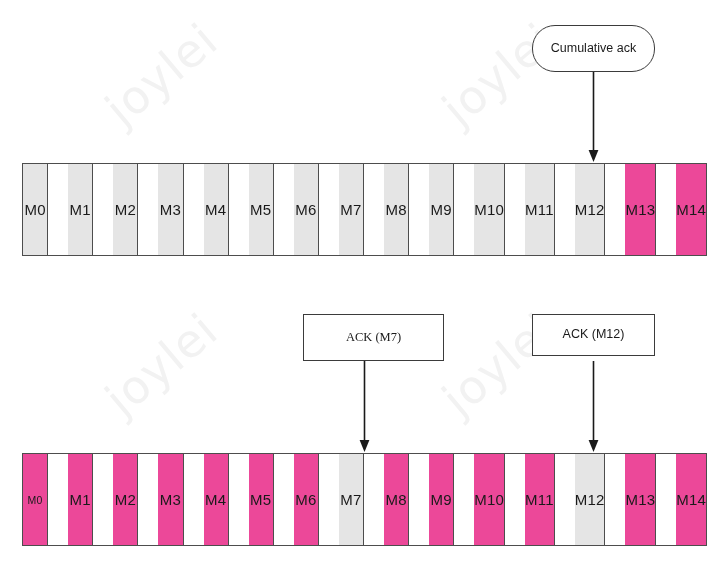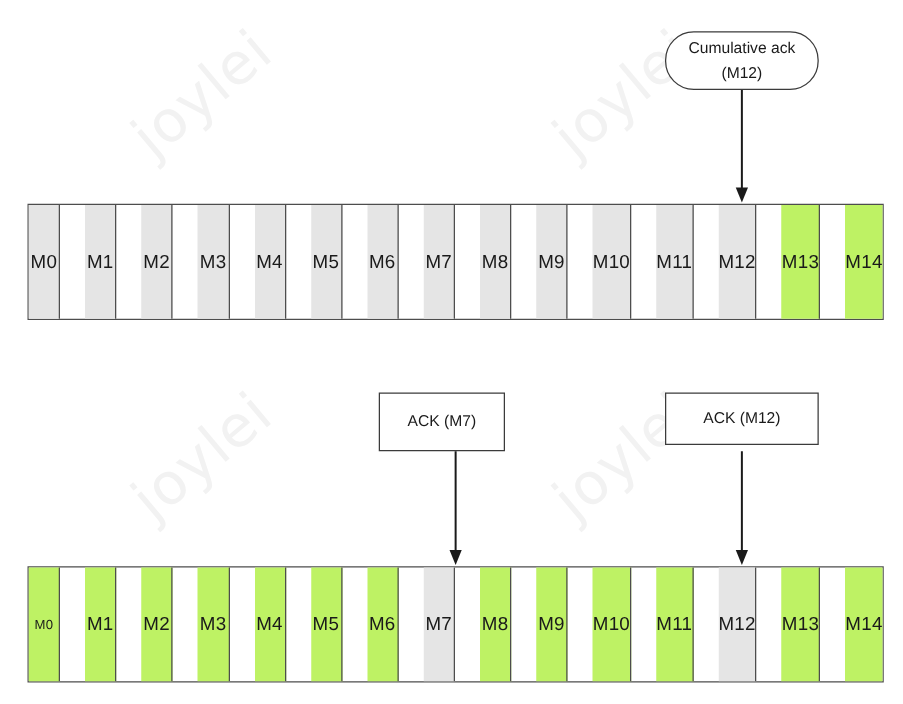--- a/index.html
+++ b/index.html
@@ -63,39 +63,38 @@
     display:flex;
     align-items:center;
     justify-content:center;
     border-right:1.6px solid #4d4d4d;
     font-size:15px;
     color:#1a1a1a;
     letter-spacing:0.2px;
   }
   .cell:last-child{border-right:none;}
   .cell.gray{background:#e5e5e5;}
-  .cell.blue{background:#bef264;}
+  .cell.blue{background:#ec4899;}
   .cell.small{font-size:10.5px;}
 </style>
 </head>
 <body>
 
 <div id="stage">
 
   <div id="watermark-layer">
       <div class="wm" style="left: 95px; top: 95px;">joylei</div>
       <div class="wm" style="left: 432px; top: 95px;">joylei</div>
       <div class="wm" style="left: 95px; top: 385px;">joylei</div>
       <div class="wm" style="left: 432px; top: 385px;">joylei</div>
     </div>
 
   <div class="callout" id="top-callout" style="left:532px;top:25px;width:123px;height:47px;border-radius:23px;">
     <div>
       <span class="ctxt">Cumulative ack</span>
-      <span class="ctxt">(M12)</span>
     </div>
   </div>
 
   <div class="arrow" style="left:586px;top:72px;width:16px;height:90px;">
     <svg width="16" height="90" viewBox="0 0 16 90" aria-hidden="true">
       <line x1="7.5" y1="0" x2="7.5" y2="80" stroke="#1a1a1a" stroke-width="1.6"></line>
       <polygon points="7.5,90 2.6,78 12.4,78" fill="#1a1a1a"></polygon>
     </svg>
   </div>
 
@@ -140,21 +139,21 @@
         <span>M12</span>
       </div>
       <div class="cell blue">
         <span>M13</span>
       </div>
       <div class="cell blue">
         <span>M14</span>
       </div>
     </div>
 
-  <div class="callout" id="bottom-callout-left" style="left:303px;top:314px;width:101px;height:47px;">
+  <div class="callout" id="bottom-callout-left" style="left:303px;top:314px;width:141px;height:47px;font-family:Liberation Serif, serif;">
     <div>
       <span class="ctxt">ACK (M7)</span>
     </div>
   </div>
 
   <div class="arrow" style="left:357px;top:361px;width:16px;height:91px;">
     <svg width="16" height="91" viewBox="0 0 16 91" aria-hidden="true">
       <line x1="7.5" y1="0" x2="7.5" y2="81" stroke="#1a1a1a" stroke-width="1.6"></line>
       <polygon points="7.5,91 2.6,79 12.4,79" fill="#1a1a1a"></polygon>
     </svg>

